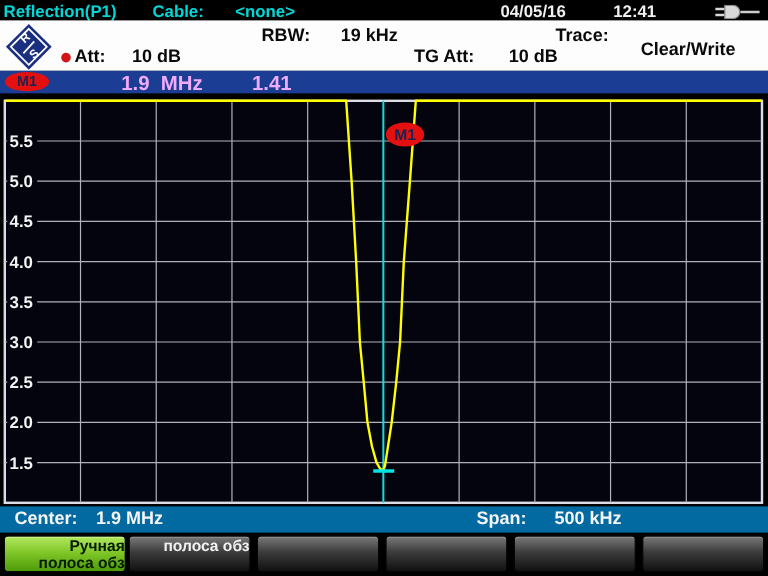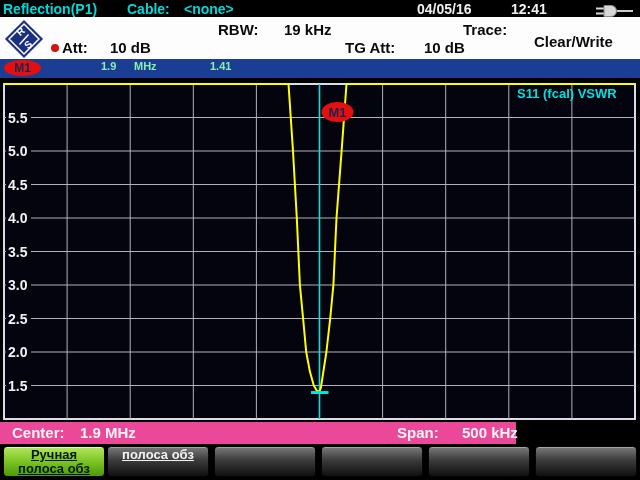--- a/index.html
+++ b/index.html
@@ -13,49 +13,49 @@
   #topbar .t{position:absolute;top:1px;font-size:14px;color:#00d8d8;white-space:pre;}
   #topbar .w{color:#f0f0f0;}
   #power-icon{position:absolute;left:596px;top:3px;}
   
   #header{position:absolute;left:0;top:17px;width:640px;height:42px;background:#fdfdfd;}
   .hl{position:absolute;font-size:15px;color:#0a0a0a;white-space:pre;}
   #rs-logo{position:absolute;left:3px;top:2px;}
   #att-dot{position:absolute;left:51px;top:27px;width:8px;height:8px;border-radius:50%;background:#d41414;}
   
   #markerbar{position:absolute;left:0;top:59px;width:640px;height:19px;background:#1c3d94;}
-  .mtext{position:absolute;top:1px;font-size:11px;color:#86efac;white-space:pre;}
+  .mtext{position:absolute;top:1px;font-size:17px;color:#f0abfc;white-space:pre;}
   #m1-badge{position:absolute;left:4px;top:1px;width:37px;height:16px;background:#e41010;
     border-radius:50%;text-align:center;font-size:12px;line-height:16px;color:#1a2450;}
   
   #chart-wrap{position:absolute;left:0;top:78px;width:640px;height:344px;background:#000;}
   #chart-svg{position:absolute;left:0;top:0;}
   .plot-bg{fill:#04040f;stroke:#dcdce6;stroke-width:2;}
   #mode-label{position:absolute;left:517px;top:8px;font-size:13px;color:#00e0e0;}
   
-  #footer{position:absolute;left:0;top:422px;width:516px;height:22px;background:#ec4899;}
+  #footer{position:absolute;left:0;top:422px;width:640px;height:22px;background:#0369a1;}
   .fl{position:absolute;top:2px;font-size:15px;color:#f5f5f5;white-space:pre;}
   
   #softkeys{position:absolute;left:0;top:444px;width:640px;height:36px;background:#000;}
   .softkey{position:absolute;top:2px;width:102px;height:31px;border:1px solid #060606;border-radius:4px;
     background:linear-gradient(180deg,#7a7a7a 0%,#3c3c3c 45%,#101010 100%);
     box-shadow:inset 0 1px 0 rgba(200,200,200,.55);
-    color:#f2f2f2;font-size:13px;line-height:14px;text-align:center;padding-top:1px;cursor:pointer;text-decoration:underline;}
+    color:#f2f2f2;font-size:13px;line-height:14px;text-align:right;padding-top:1px;cursor:pointer;}
   .softkey.active{background:linear-gradient(180deg,#b2e85e 0%,#7cc426 50%,#4d9a08 100%);
     box-shadow:inset 0 1px 0 rgba(235,255,200,.8);color:#041a00;}
 </style>
 </head>
 <body>
 
 <div id="screen">
 
   <div id="topbar">
     <span class="t" style="left:3px">Reflection(P1)</span>
     <span class="t" style="left:127px">Cable:</span>
-    <span class="t" style="left:184px">&lt;none&gt;</span>
+    <span class="t" style="left:196px">&lt;none&gt;</span>
     <span class="t w" style="left:417px">04/05/16</span>
     <span class="t w" style="left:511px">12:41</span>
     <span id="power-icon">
       <svg width="38" height="12" viewBox="0 0 38 12">
         <line x1="0" y1="3.5" x2="8" y2="3.5" stroke="#d8d8d8" stroke-width="2"></line>
         <line x1="0" y1="8.5" x2="8" y2="8.5" stroke="#d8d8d8" stroke-width="2"></line>
         <path d="M8,0.5 h7 a5.5,5.5 0 0 1 0,11 h-7 z" fill="#d8d8d8" stroke="#8a8a8a" stroke-width="1"></path>
         <line x1="21" y1="6" x2="37" y2="6" stroke="#cccccc" stroke-width="2"></line>
       </svg>
     </span>
@@ -133,21 +133,20 @@
           <rect x="6" y="265" width="25" height="17" fill="#04040f"></rect>
           <text x="8" y="279" font-size="14" font-weight="bold" fill="#f2f2f2">2.0</text>
           <rect x="6" y="298.5" width="25" height="17" fill="#04040f"></rect>
           <text x="8" y="312.5" font-size="14" font-weight="bold" fill="#f2f2f2">1.5</text>
         </g>
       <g id="marker-bubble">
         <ellipse id="mb-ellipse" fill="#e41010" cx="337.5" cy="34" rx="16" ry="10"></ellipse>
         <text id="mb-text" font-size="13" font-weight="bold" fill="#1a2450" text-anchor="middle" x="337.5" y="38.5">M1</text>
       </g>
     </svg>
-    <span id="mode-label">S11 (fcal) VSWR</span>
   </div>
 
   <div id="footer">
     <span class="fl" style="left:12px">Center:</span>
     <span class="fl" style="left:80px">1.9 MHz</span>
     <span class="fl" style="left:397px">Span:</span>
     <span class="fl" style="left:462px">500 kHz</span>
   </div>
 
   <div id="softkeys">

